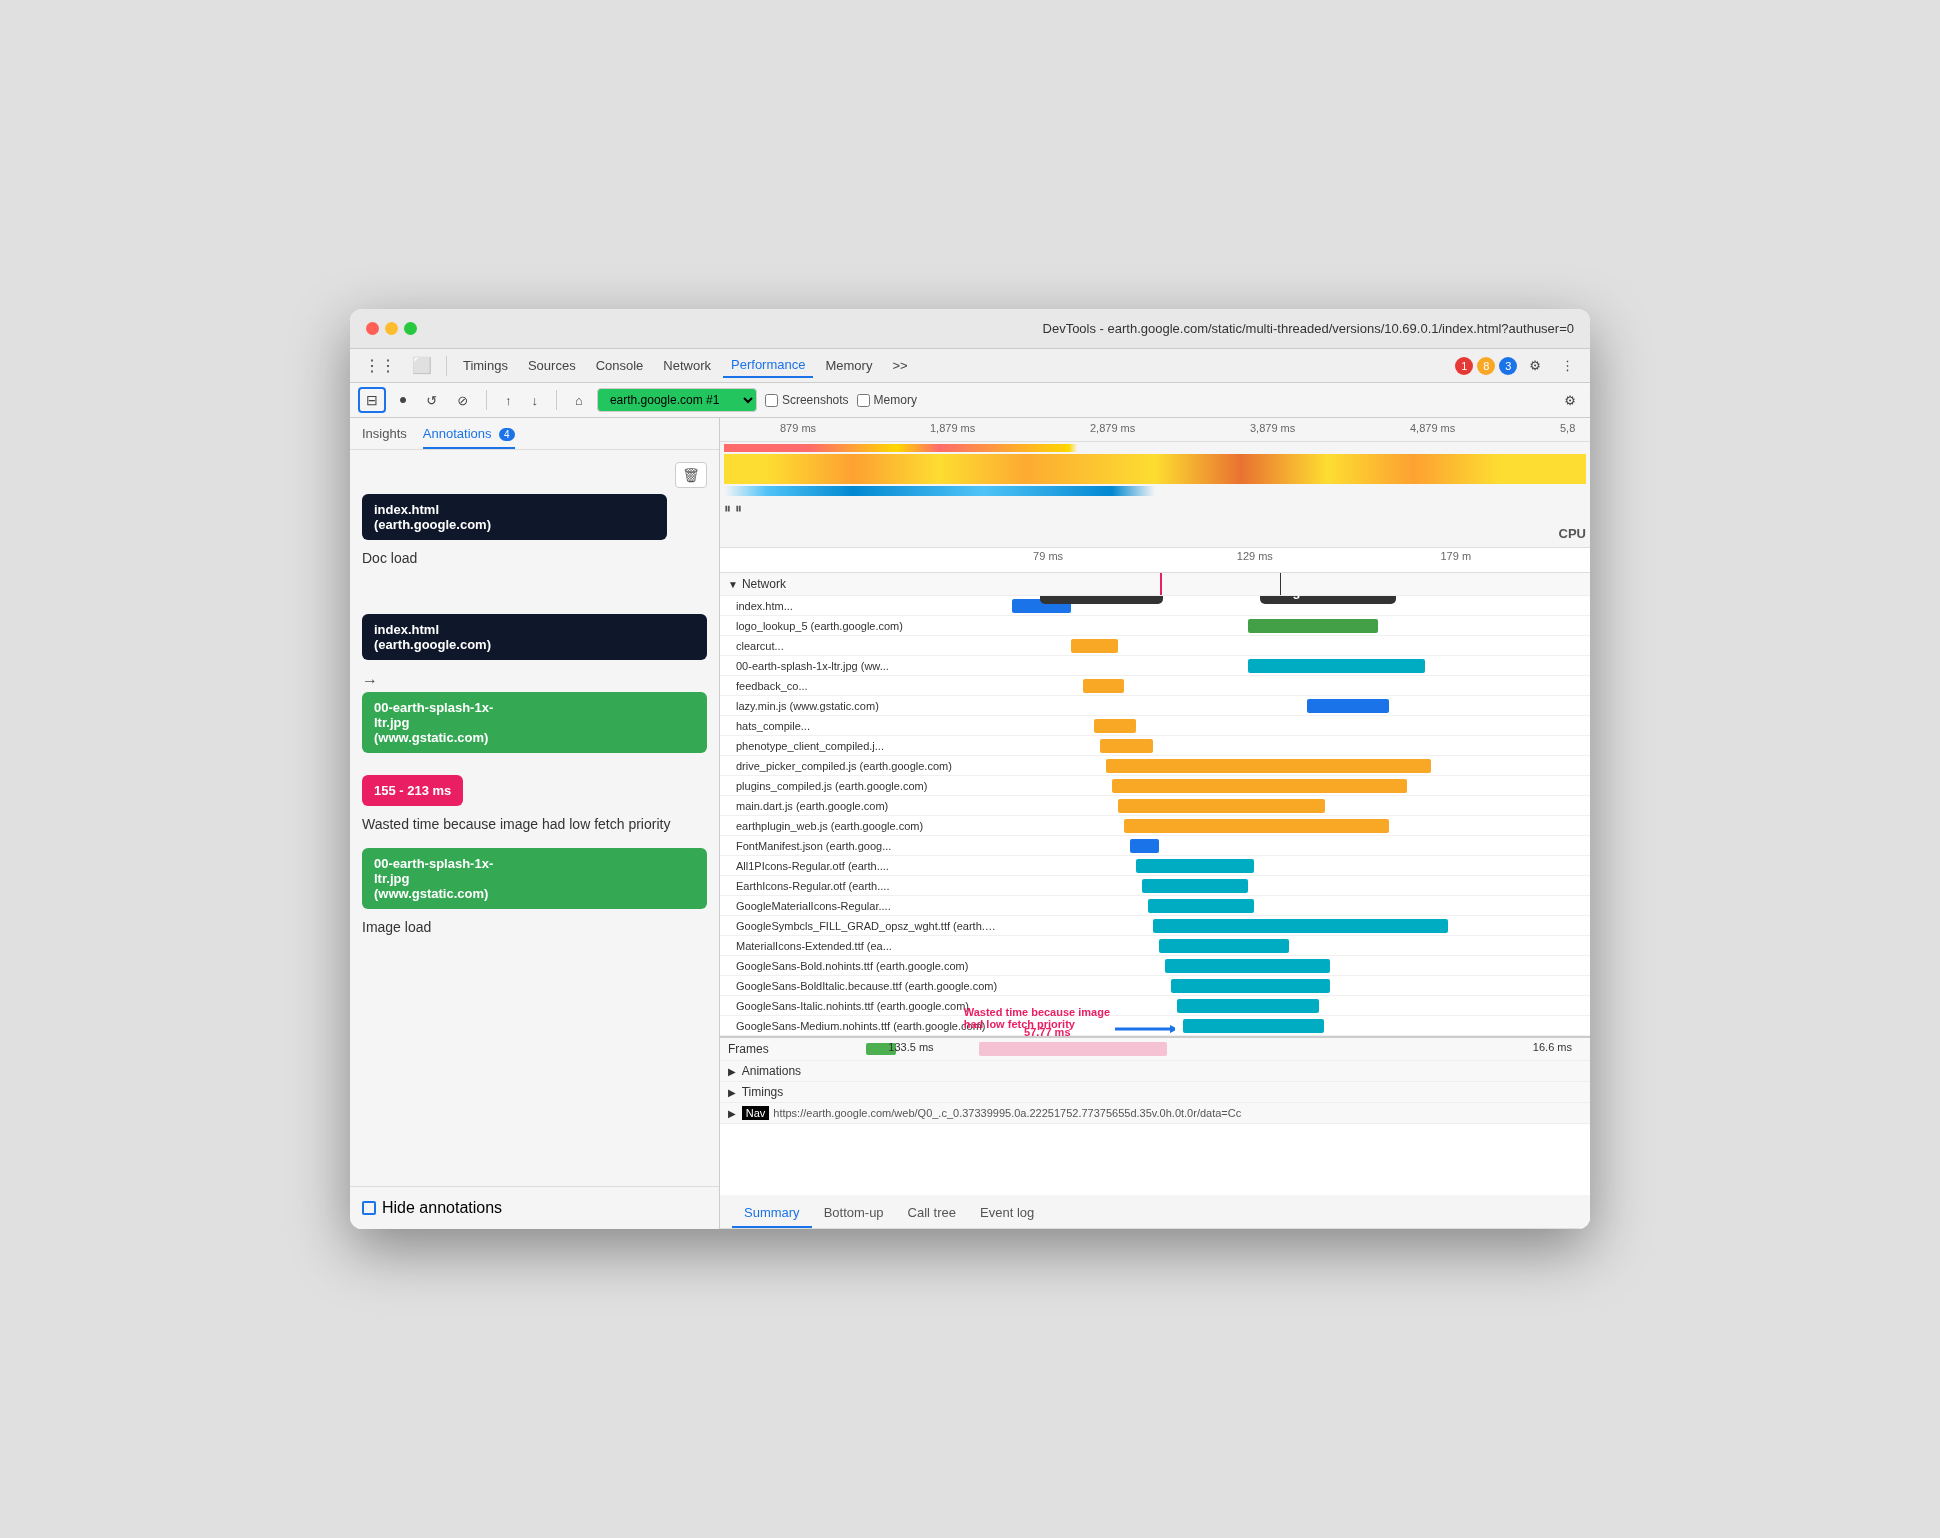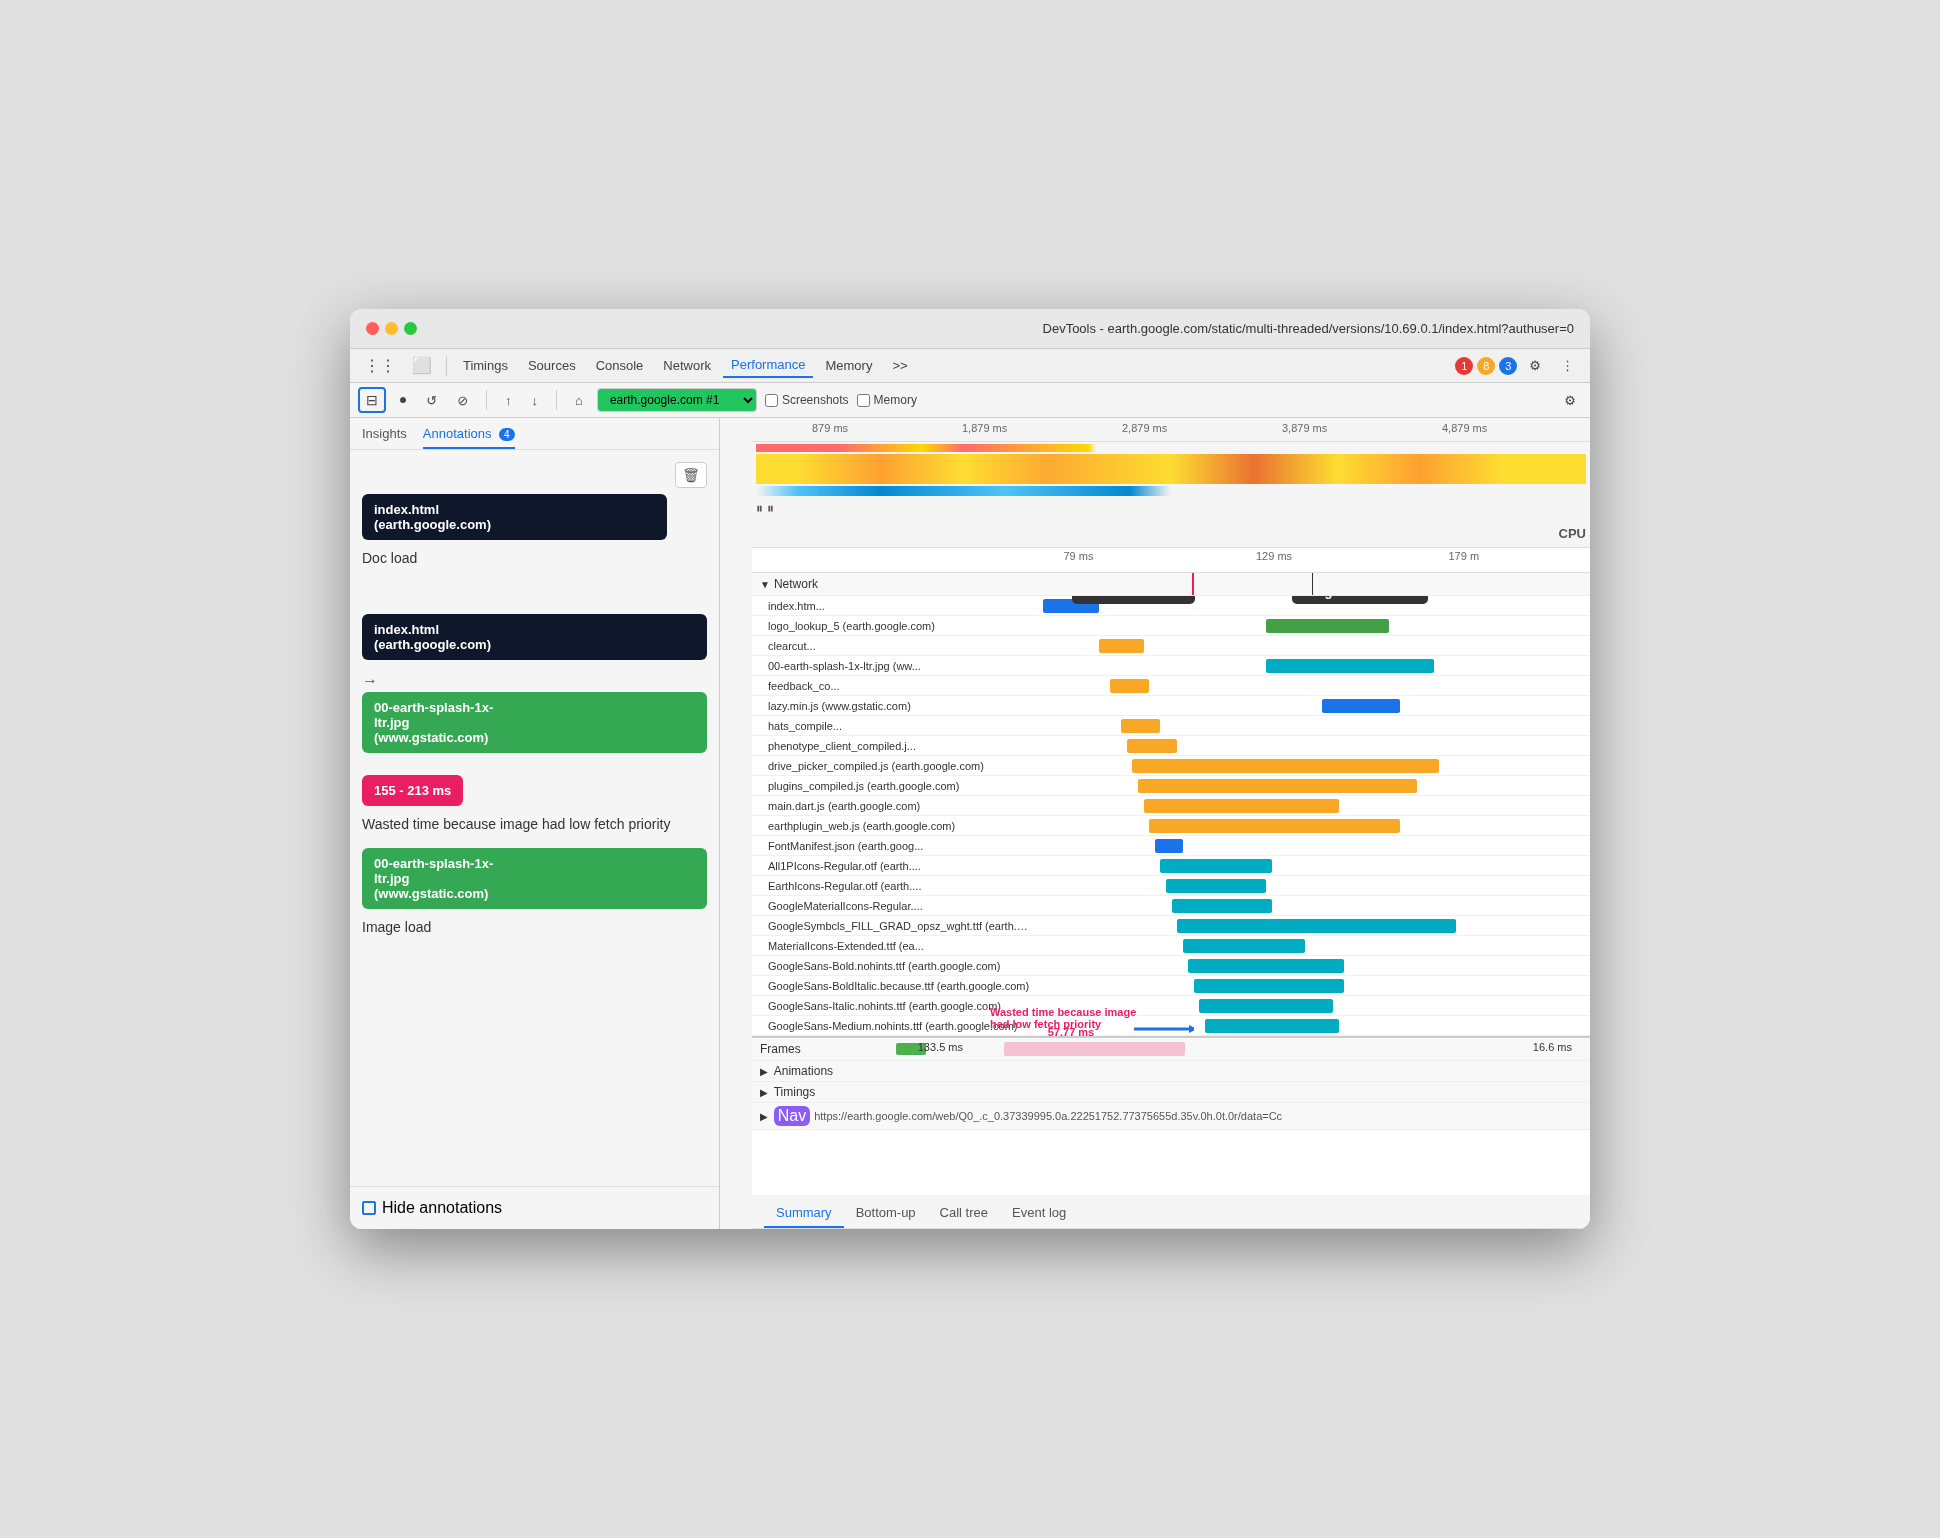--- a/index.html
+++ b/index.html
@@ -106,21 +106,20 @@
       display: flex;
       align-items: center;
       gap: 4px;
       font-size: 12px;
       color: #444;
     }
     .main-content {
       display: flex;
       flex: 1;
       overflow: hidden;
-      gap: 32px;
     }
     
     .left-panel {
       width: 370px;
       min-width: 370px;
       background: #f5f5f5;
       border-right: 1px solid #ccc;
       display: flex;
       flex-direction: column;
       overflow-y: auto;
@@ -690,21 +689,21 @@
             <span>Animations</span>
           </div>
 
           <div class="section-row">
             <span class="section-triangle">▶</span>
             <span>Timings</span>
           </div>
 
           <div class="section-row">
             <span class="section-triangle">▶</span>
-            <span style="background:#8b5cf6;color:white;padding:1px 4px;border-radius:6px;font-size:16px;margin-right:4px;">Nav</span>
+            <span style="background:#000000;color:white;padding:1px 4px;border-radius:0;font-size:11px;margin-right:4px;">Nav</span>
             <span style="font-size:11px;color:#555;">https://earth.google.com/web/Q0_.c_0.37339995.0a.22251752.77375655d.35v.0h.0t.0r/data=Cc</span>
           </div>
         </div>
       </div>
 
       <div class="bottom-tabs">
         <div class="bottom-tab active">Summary</div>
         <div class="bottom-tab">Bottom-up</div>
         <div class="bottom-tab">Call tree</div>
         <div class="bottom-tab">Event log</div>

